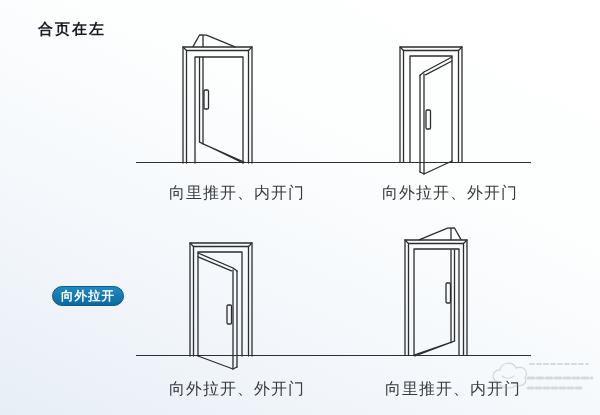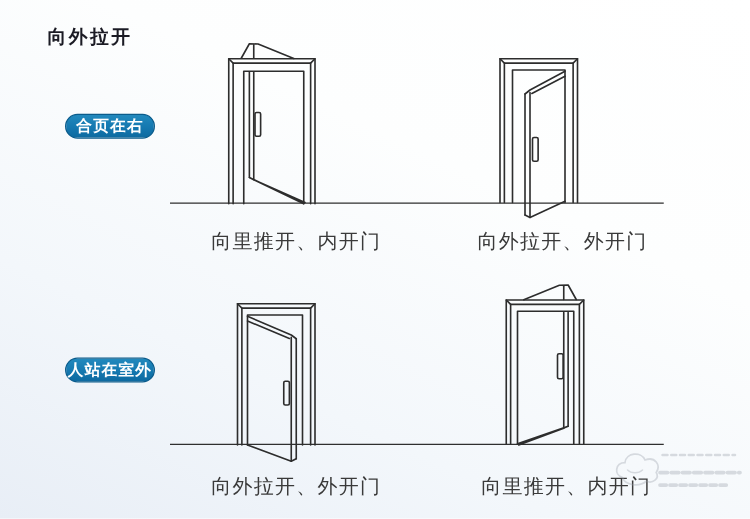--- a/index.html
+++ b/index.html
@@ -43,24 +43,23 @@
   .cap-br{left:341px;top:379px;}
   .watermark{position:absolute;left:484px;top:352px;opacity:0.35;}
   svg .ln{fill:none;stroke:#2d2d2d;stroke-width:1.3;stroke-linejoin:round;stroke-linecap:round;}
   svg .wm{fill:none;stroke:#9aa0aa;stroke-linecap:round;}
 </style>
 </head>
 <body>
 
 <div class="stage">
 
-  <div class="title">向外拉开</div>
+  <div class="title">合页在左</div>
 
-  <div class="tag row1">合页在右</div>
-  <div class="tag row2">人站在室外</div>
+  <div class="tag row2">向外拉开</div>
 
   <div class="ground row1"></div>
   <div class="ground row2"></div>
 
   <svg class="door-svg door-a" width="100" height="150" viewBox="0 0 100 150">
     <path class="ln" d="M8,133 V17 H77 V133"></path>
     <path class="ln" d="M11.5,133 V20.5 H73.5 V133"></path>
     <path class="ln" d="M8,17 L11.5,20.5 M77,17 L73.5,20.5"></path>
     <path class="ln" d="M20,133 V27 H68 V133"></path>
     <path class="ln" d="M18,16.6 L24.5,5 L31.5,5.2 L60,16.8"></path>

